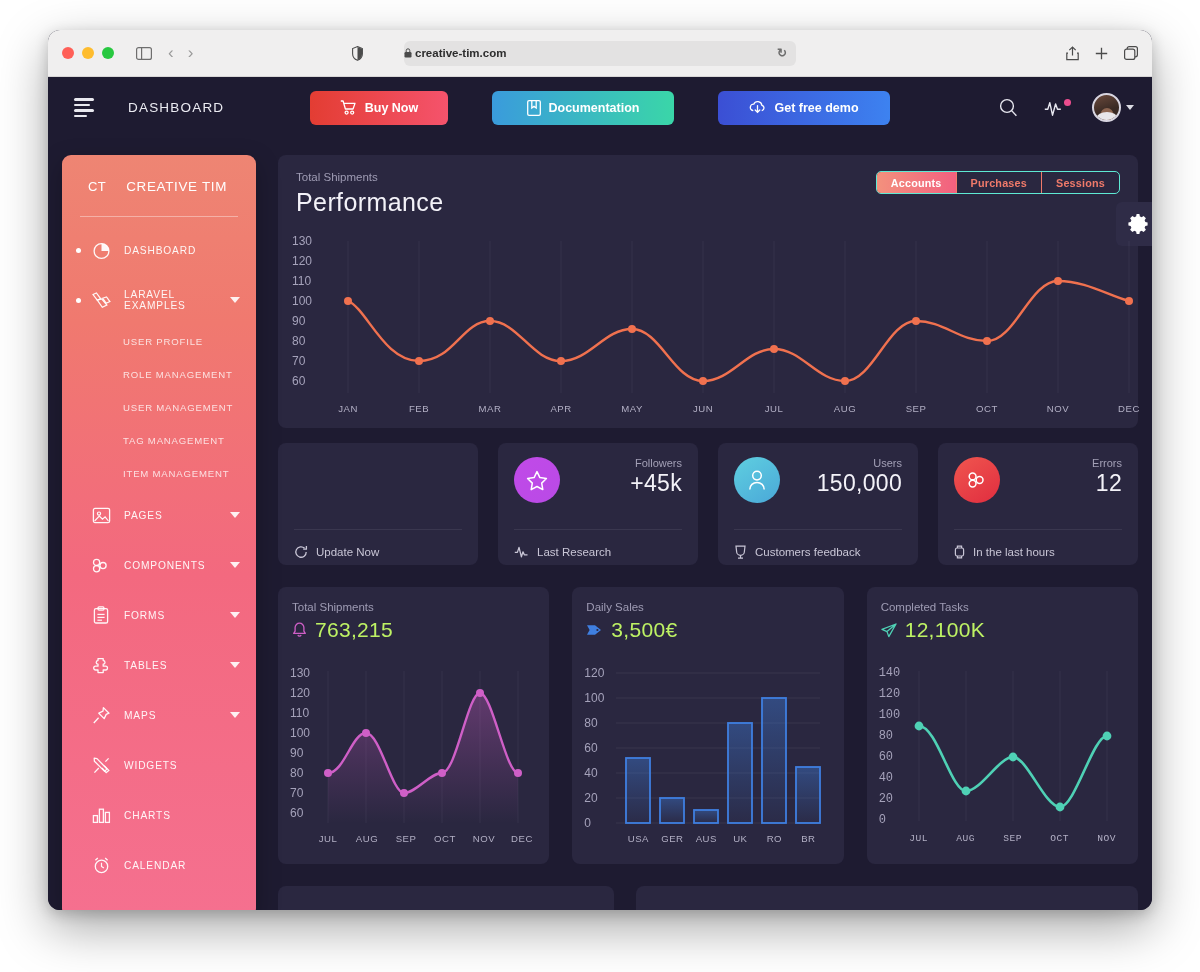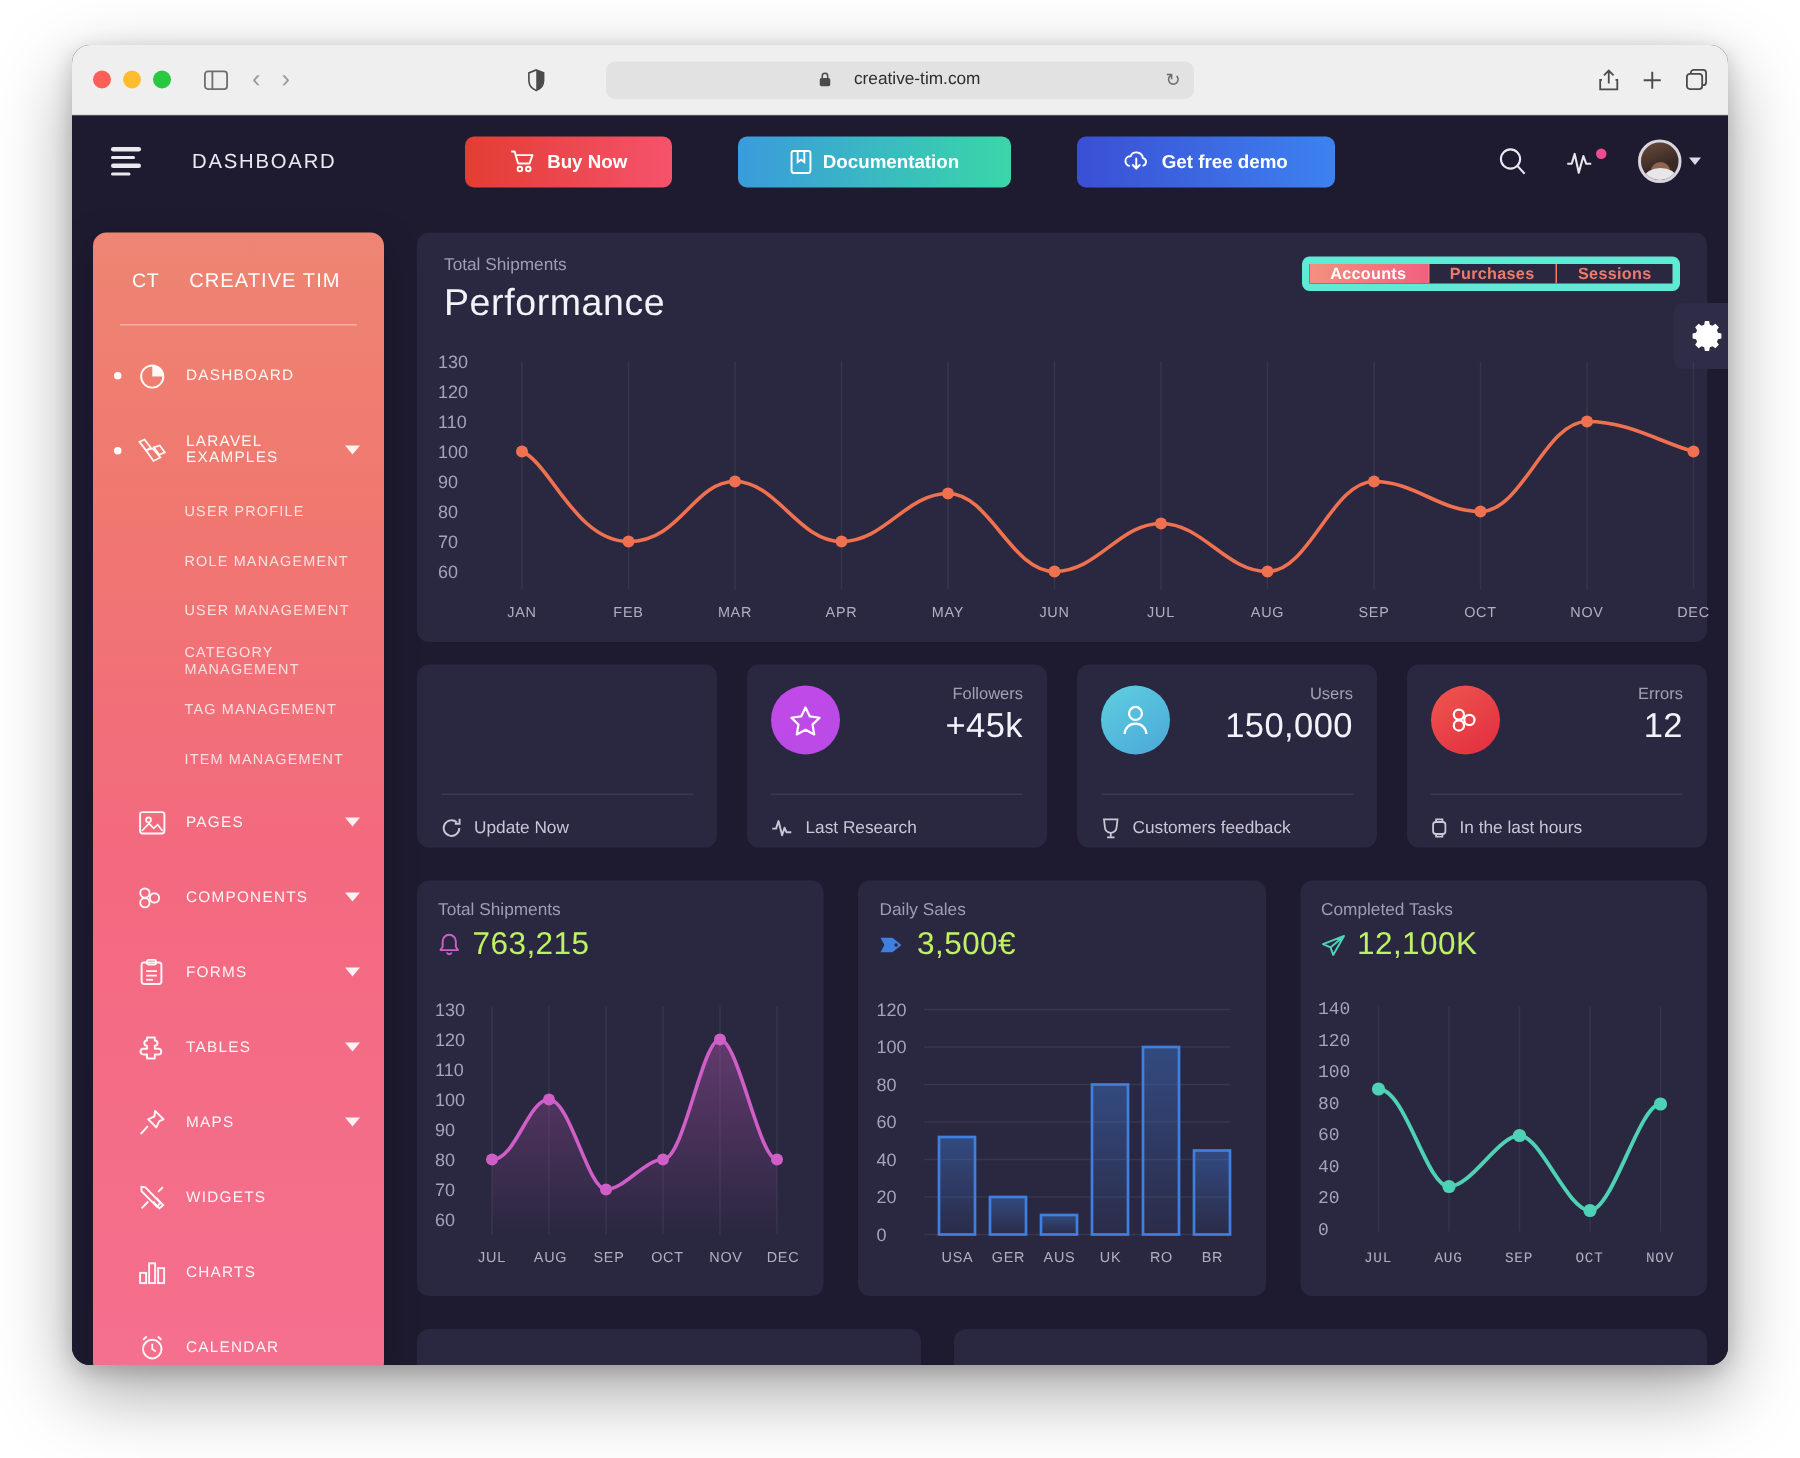--- a/index.html
+++ b/index.html
@@ -21,22 +21,22 @@
     position:relative;
   }
   .lights { display:flex; gap:8px; align-items:center; }
   .light { width:12px; height:12px; border-radius:50%; }
   .l-red{background:#ff5f57;} .l-yel{background:#febc2e;} .l-grn{background:#28c840;}
   .tb-icon { color:#4b4b4b; opacity:.78; display:flex; align-items:center; }
   .nav-arrows { display:flex; gap:14px; margin-left:6px; color:#9a9a9a; font-size:17px; }
   .urlbar {
     position:absolute; left:50%; transform:translateX(-50%);
     width:392px; height:25px; background:#e3e2e2; border-radius:6px;
-    display:flex; align-items:center; justify-content:center; gap:15px;
-    font-size:11.5px; color:#2d2d2d;
+    display:flex; align-items:center; justify-content:flex-start; gap:3px;
+    font-size:11.5px; color:#2d2d2d;font-weight:bold;
   }
   .urlbar .reload { position:absolute; right:9px; font-size:12px; color:#6d6d6d; }
   .shield { position:absolute; left:calc(50% - 248px); color:#4b4b4b; }
   .tb-right { margin-left:auto; display:flex; gap:16px; align-items:center; color:#4b4b4b; }
 
   
   .app { position:relative; width:1104px; height:833px; background:#1e1b31; overflow:hidden; }
 
   
   .navbar { height:61px; display:flex; align-items:center; padding:0 18px 0 26px; background:#1e1b31; position:relative; z-index:5; }
@@ -97,21 +97,21 @@
   
   .main { position:absolute; left:230px; top:78px; right:0; bottom:0; padding:0 14px 0 0; overflow:hidden; }
   .card { background:#2a2740; border-radius:8px; position:relative; }
   .card-label { color:#9f9cb4; font-size:11.5px; }
   .card-title { color:#f3f2f8; font-size:25px; font-weight:300; letter-spacing:.4px; margin-top:5px; }
 
   
   .perf { height:273px; padding:16px 18px 0 14px; }
   .perf-head { display:flex; align-items:flex-start; padding-left:4px; }
   .tabs {
-    margin-left:auto; display:flex; border:5px solid #5eead4; border-radius:5px; overflow:hidden; height:23px;
+    margin-left:auto; display:flex; border:1px solid #5eead4; border-radius:5px; overflow:hidden; height:23px;
   }
   .tab { padding:0 14px; display:flex; align-items:center; font-size:10.8px; font-weight:bold;
          color:#f07a6a; cursor:pointer; border-right:1px solid #f07a6a; letter-spacing:.2px; }
   .tab:last-child{border-right:none;}
   .tab.active { background:linear-gradient(to right,#f3917d,#f2607f); color:#fff; }
   .gear-fab {
     position:absolute; right:-24px; top:47px; width:46px; height:44px;
     background:#2f2c47; border-radius:6px 0 0 6px; display:flex; align-items:center; justify-content:center;
     color:#fff; cursor:pointer;
   }
@@ -306,23 +306,20 @@
           <div class="sb-sub">
               <span>USER PROFILE</span>
             </div>
           <div class="sb-sub">
               <span>ROLE MANAGEMENT</span>
             </div>
           <div class="sb-sub">
               <span>USER MANAGEMENT</span>
             </div>
           <div class="sb-sub">
-              <span>CATEGORY MANAGEMENT</span>
-            </div>
-          <div class="sb-sub">
               <span>TAG MANAGEMENT</span>
             </div>
           <div class="sb-sub">
               <span>ITEM MANAGEMENT</span>
             </div>
 
           <div class="sb-item">
             <span class="sb-bullet ghost"></span>
             <span class="sb-ico">
               <svg width="19" height="19" viewBox="0 0 19 19">

